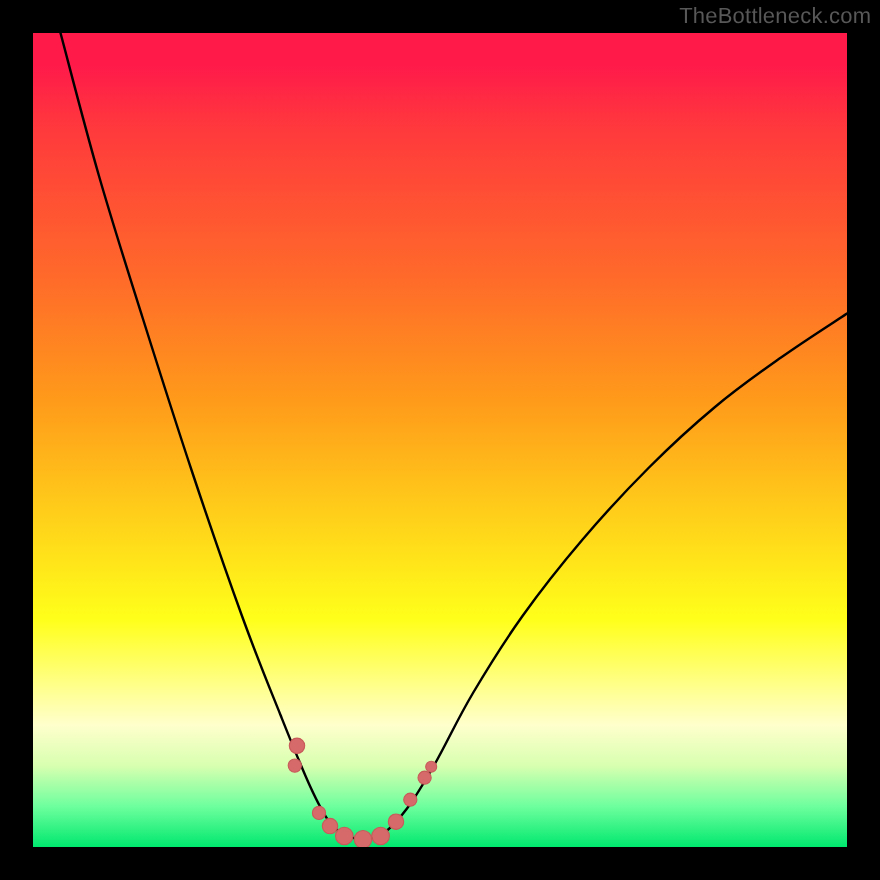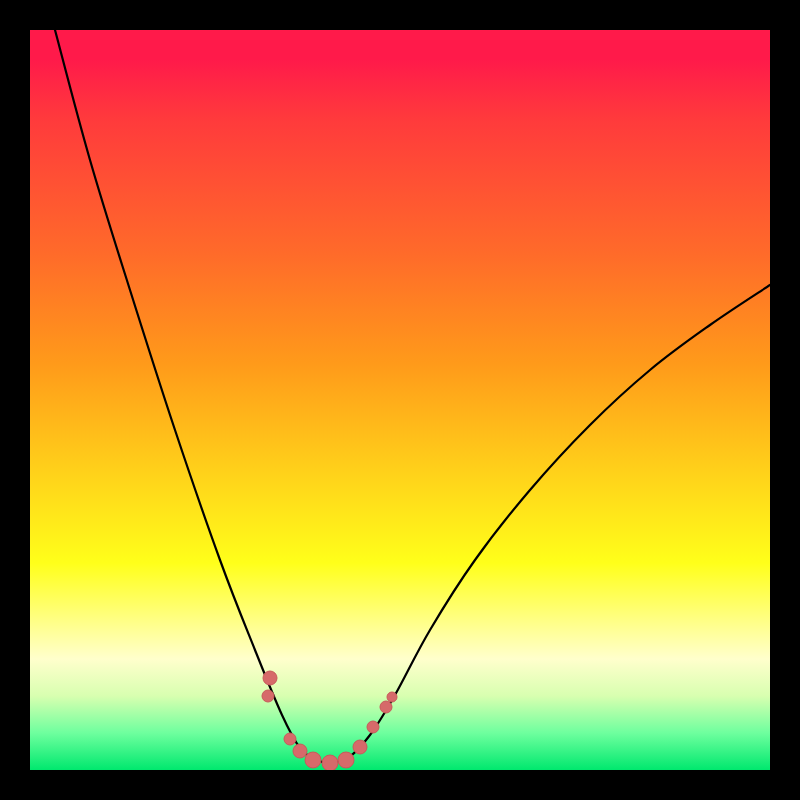--- a/index.html
+++ b/index.html
@@ -60,20 +60,21 @@
     position: absolute;
     inset: 0;
     width: 740px;
     height: 740px;
   }
 </style>
 </head>
 <body>
 
 <div class="frame">
+  <div class="watermark">TheBottleneck.com</div>
   <div class="plot-area">
     <div class="gradient"></div>
     <svg class="curve" viewBox="0 0 740 740" preserveAspectRatio="none">
       <path id="left-path" fill="none" stroke="#000" stroke-width="2.2" stroke-linecap="round" d="M 25 0 C 31.3 23.4 46.5 83.2 60 130 C 73.5 176.8 84.7 211.4 100 260 C 115.3 308.6 128.8 351.4 145 400 C 161.2 448.6 175.6 490.4 190 530 C 204.4 569.6 213.84 592.1 225 620 C 236.16 647.9 243.9 667.36 252 685 C 260.1 702.64 263.88 709.9 270 718 C 276.12 726.1 280.6 727.3 286 730 C 291.4 732.7 297.48 732.46 300 733"></path>
       <path id="right-path" fill="none" stroke="#000" stroke-width="2.2" stroke-linecap="round" d="M 300 733 C 303.24 732.1 310.8 733.04 318 728 C 325.2 722.96 331.54 716.34 340 705 C 348.46 693.66 354.2 683.9 365 665 C 375.8 646.1 385.6 624.3 400 600 C 414.4 575.7 427 555.2 445 530 C 463 504.8 479.3 484.3 500 460 C 520.7 435.7 538.4 416.6 560 395 C 581.6 373.4 598.4 358 620 340 C 641.6 322 658.4 310.3 680 295 C 701.6 279.7 729.2 262.2 740 255"></path>
       <g id="markers">
           <circle cx="240" cy="648" r="7" fill="#d66a6a" stroke="#c85a5a" stroke-width="1"></circle>
           <circle cx="238" cy="666" r="6" fill="#d66a6a" stroke="#c85a5a" stroke-width="1"></circle>
           <circle cx="260" cy="709" r="6" fill="#d66a6a" stroke="#c85a5a" stroke-width="1"></circle>
           <circle cx="270" cy="721" r="7" fill="#d66a6a" stroke="#c85a5a" stroke-width="1"></circle>

